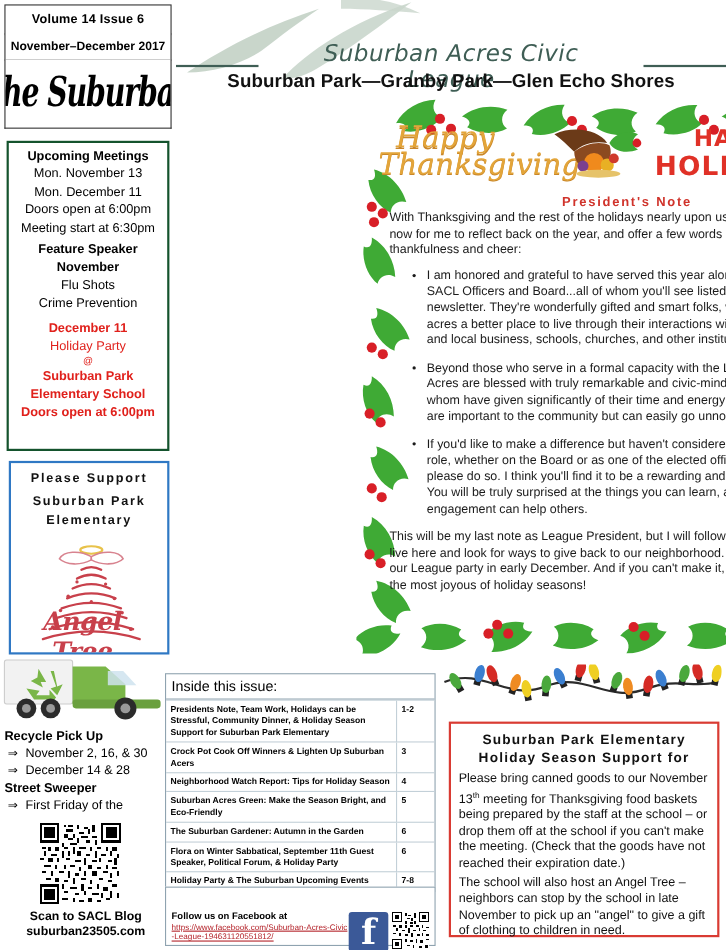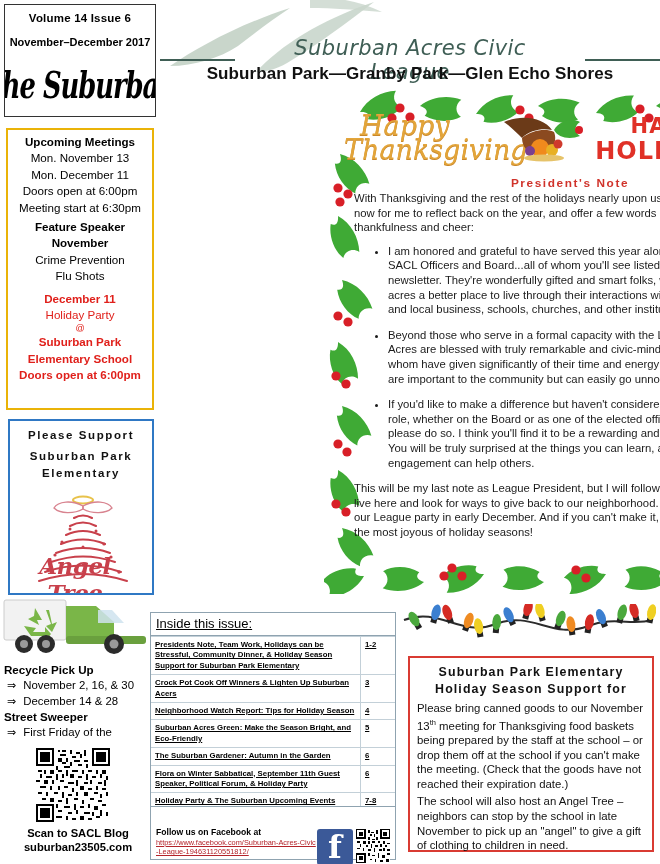--- a/index.html
+++ b/index.html
@@ -36,21 +36,21 @@
     font-weight:bold;font-style:italic;
     font-size:30px;line-height:1;
     transform:scaleX(.86) scaleY(1.25);
     letter-spacing:-1.2px;
     white-space:nowrap;
   }
 
   
   .meet-box{
     position:absolute;left:6px;top:128px;width:148px;height:282px;
-    border:2px solid #eab308;background:#fff;
+    border:2px solid #14532d;background:#fff;
     text-align:center;padding:4px 2px 0 2px;box-sizing:border-box;
   }
   .meet-box div{font-size:11.6px;line-height:16.4px;}
   .meet-box .b{font-weight:bold;}
   .meet-box .red{color:#e0201b;}
   .meet-box .red-b{color:#e0201b;font-weight:bold;}
   .meet-box .at{color:#e0201b;font-size:9px;line-height:11px;}
 
   
   .angel-box{
@@ -127,21 +127,21 @@
   }
   .pbody{font-size:11.3px;line-height:14.6px;color:#1b1b1b;}
   .pbody p{margin:0 0 9px 0;}
   .pbody ul{margin:0 0 9px 0;padding-left:34px;}
   .pbody li{margin:0 0 11px 0;line-height:14.6px;}
   .sig{text-align:right;font-size:11.3px;padding-right:18px;margin-top:2px;}
 
   
   .inside{
     position:absolute;left:150px;top:612px;width:246px;
-    border:1px solid #8fa3b0;background:#fff;box-sizing:border-box;text-decoration:underline;
+    border:1px solid #8fa3b0;background:#fff;box-sizing:border-box;
   }
   .inside .hdr{
     font-size:13px;padding:3px 5px 4px 5px;border-bottom:1px solid #8fa3b0;
   }
   .inside table{border-collapse:collapse;width:100%;font-size:7.8px;}
   .inside td{
     border-top:1px solid #c3d0d8;padding:3px 4px;vertical-align:top;
     font-weight:bold;line-height:10.4px;
   }
   .inside td.pg{width:26px;text-align:left;border-left:1px solid #c3d0d8;}
@@ -194,22 +194,22 @@
     </div>
 
     <div class="meet-box">
       <div class="b">Upcoming Meetings</div>
       <div>Mon. November 13</div>
       <div>Mon. December 11</div>
       <div>Doors open at 6:00pm</div>
       <div>Meeting start at 6:30pm</div>
       <div class="b" style="margin-top:3px">Feature Speaker</div>
       <div class="b">November</div>
+      <div>Flu Shots</div>
       <div>Crime Prevention</div>
-      <div>Flu Shots</div>
       <div class="red-b" style="margin-top:6px">December  11</div>
       <div class="red">Holiday Party</div>
       <div class="at">@</div>
       <div class="red-b">Suburban Park</div>
       <div class="red-b">Elementary School</div>
       <div class="red-b">Doors open at 6:00pm</div>
     </div>
 
     <div class="angel-box">
       <div class="al">Please Support</div>

